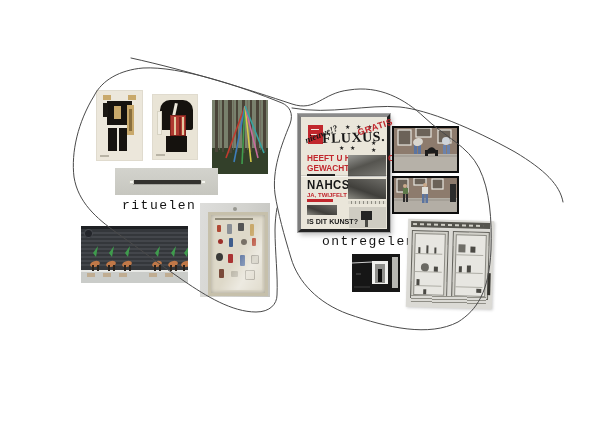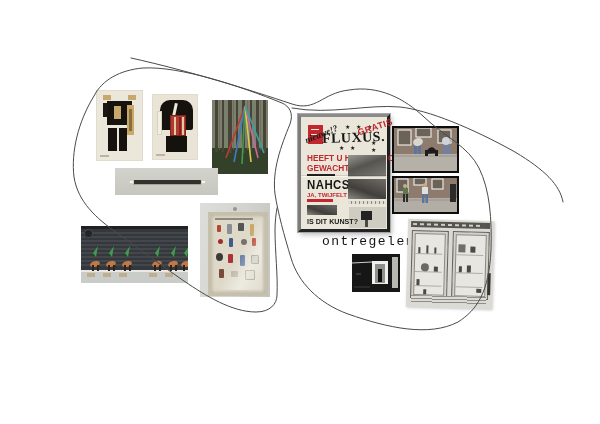--- a/index.html
+++ b/index.html
@@ -137,20 +137,21 @@
     </svg>
   </div>
 
   <div class="photo concrete" style="left:115px;top:168px;width:103px;height:27px;">
     <div class="rod"></div>
     <div class="rodcap" style="left:14px;"></div>
     <div class="rodcap" style="left:86px;"></div>
     <div class="abs" style="left:18px;top:16px;width:68px;height:1px;background:rgba(0,0,0,.18);"></div>
   </div>
 
+  <div class="word" style="left:122px;top:198px;">rituelen</div>
 
   <div class="photo" style="left:81px;top:226px;width:107px;height:57px;">
     <svg width="107" height="57">
       <rect width="107" height="57" fill="#34373b"></rect>
       <rect width="107" height="3" fill="#1e2023"></rect>
       <g stroke="#5b5f64" stroke-width="1" opacity=".8">
         <path d="M0,7H107"></path>
           <path d="M0,11H107"></path>
           <path d="M0,15H107"></path>
           <path d="M0,19H107"></path>

